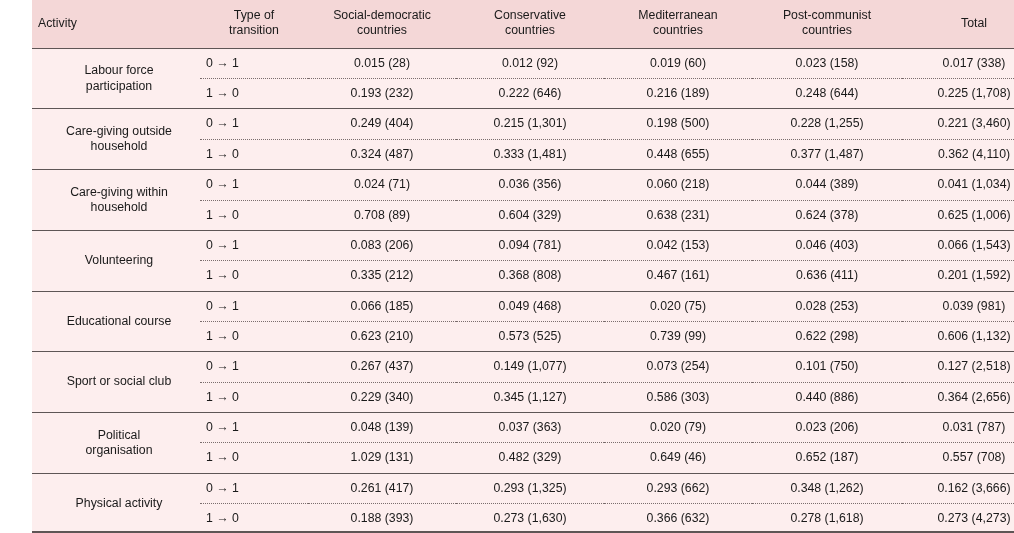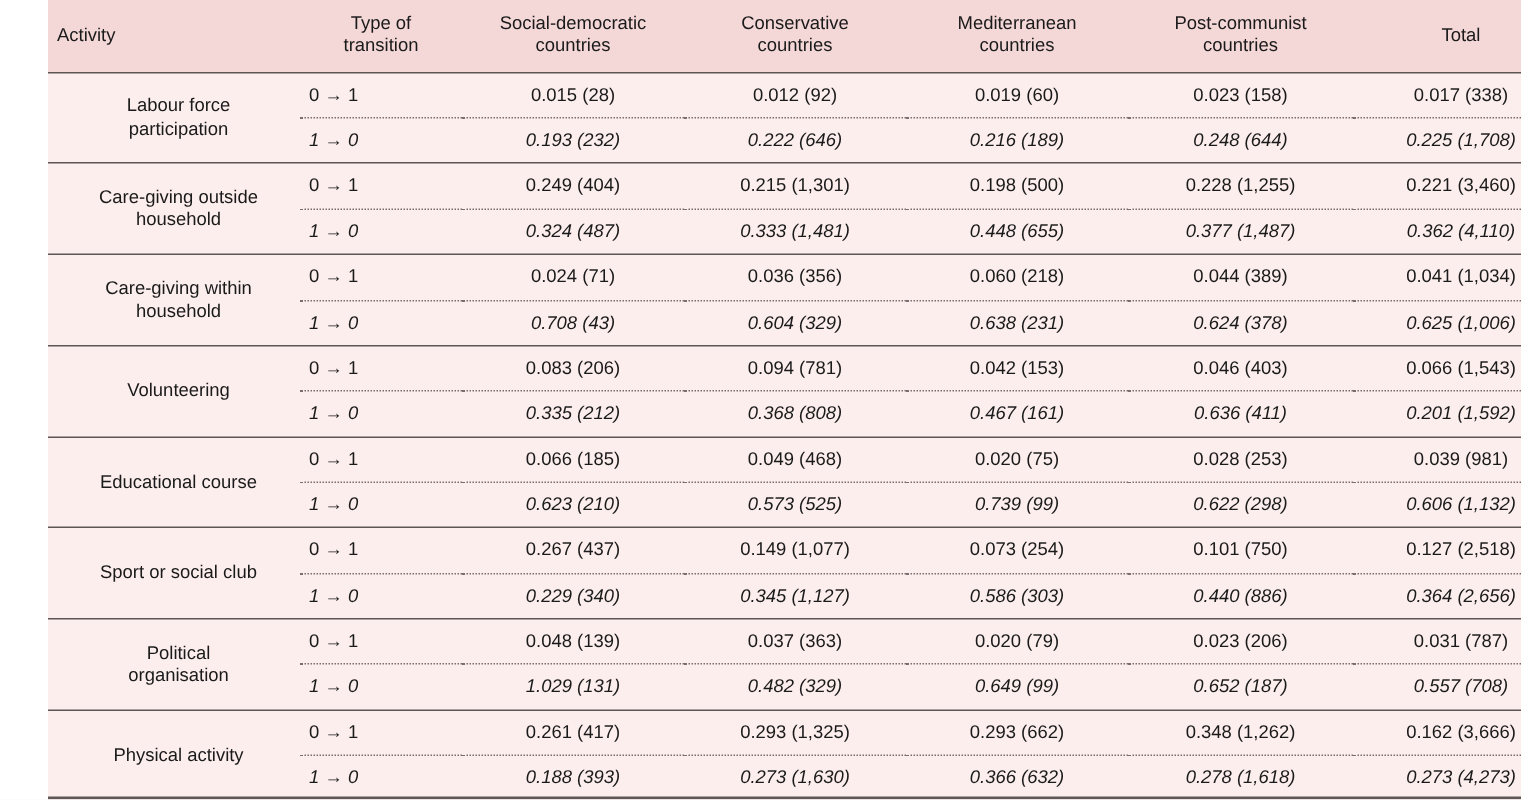--- a/index.html
+++ b/index.html
@@ -64,21 +64,20 @@
     white-space: nowrap;
   }
   td.cell-value {
     text-align: center;
     padding: 7px 6px;
     white-space: nowrap;
   }
   
   tr.sep-dotted > td {
     border-top: 1px dotted #7a6d6d;
-    font-style: italic;
   }
   tr.sep-solid > td {
     border-top: 1px solid #5e5555;
   }
   tr.first-row > td {
     border-top: none;
   }
   thead tr th {
     border-bottom: 1px solid #5e5555;
   }
@@ -189,21 +188,21 @@
         </td>
         <td class="cell-transition">0 → 1</td>
         <td class="cell-value">0.024 (71)</td>
         <td class="cell-value">0.036 (356)</td>
         <td class="cell-value">0.060 (218)</td>
         <td class="cell-value">0.044 (389)</td>
         <td class="cell-value">0.041 (1,034)</td>
       </tr>
       <tr class="sep-dotted">
         <td class="cell-transition">1 → 0</td>
-        <td class="cell-value">0.708 (43)</td>
+        <td class="cell-value">0.708 (89)</td>
         <td class="cell-value">0.604 (329)</td>
         <td class="cell-value">0.638 (231)</td>
         <td class="cell-value">0.624 (378)</td>
         <td class="cell-value">0.625 (1,006)</td>
       </tr>
 
       <tr class="sep-solid">
         <td class="cell-activity" rowspan="2">
           <span class="activity-label">Volunteering</span>
         </td>
@@ -272,21 +271,21 @@
         <td class="cell-value">0.048 (139)</td>
         <td class="cell-value">0.037 (363)</td>
         <td class="cell-value">0.020 (79)</td>
         <td class="cell-value">0.023 (206)</td>
         <td class="cell-value">0.031 (787)</td>
       </tr>
       <tr class="sep-dotted">
         <td class="cell-transition">1 → 0</td>
         <td class="cell-value">1.029 (131)</td>
         <td class="cell-value">0.482 (329)</td>
-        <td class="cell-value">0.649 (99)</td>
+        <td class="cell-value">0.649 (46)</td>
         <td class="cell-value">0.652 (187)</td>
         <td class="cell-value">0.557 (708)</td>
       </tr>
 
       <tr class="sep-solid">
         <td class="cell-activity" rowspan="2">
           <span class="activity-label">Physical activity</span>
         </td>
         <td class="cell-transition">0 → 1</td>
         <td class="cell-value">0.261 (417)</td>

